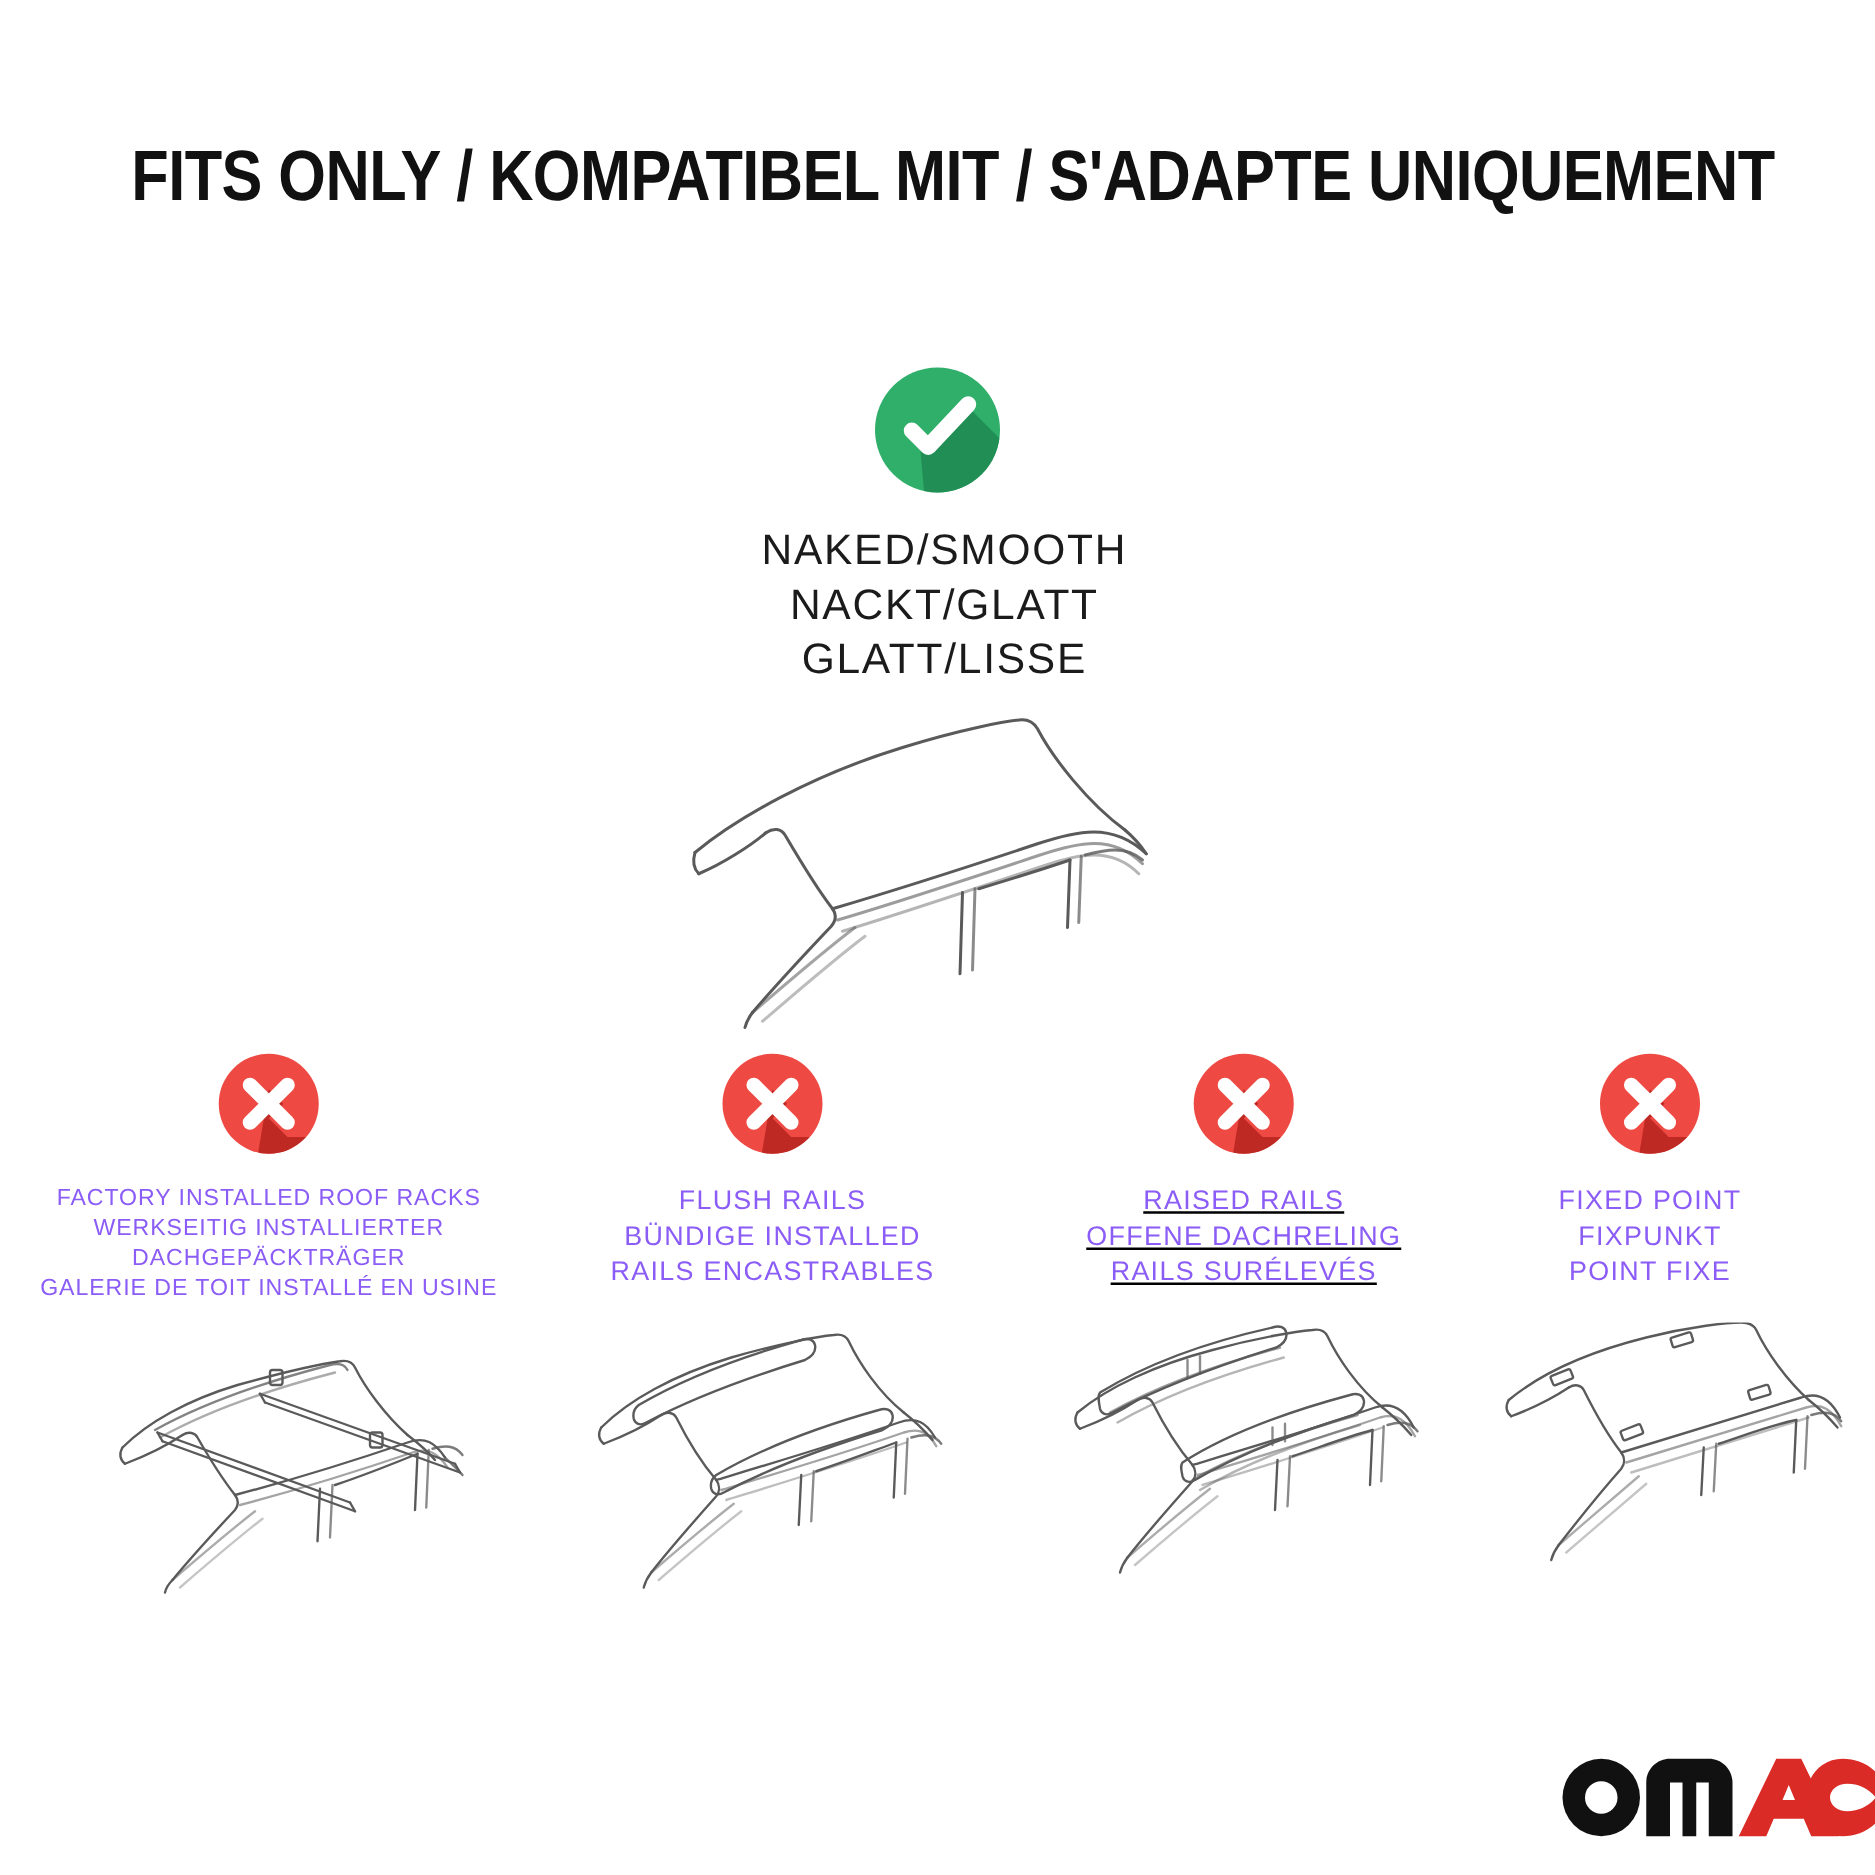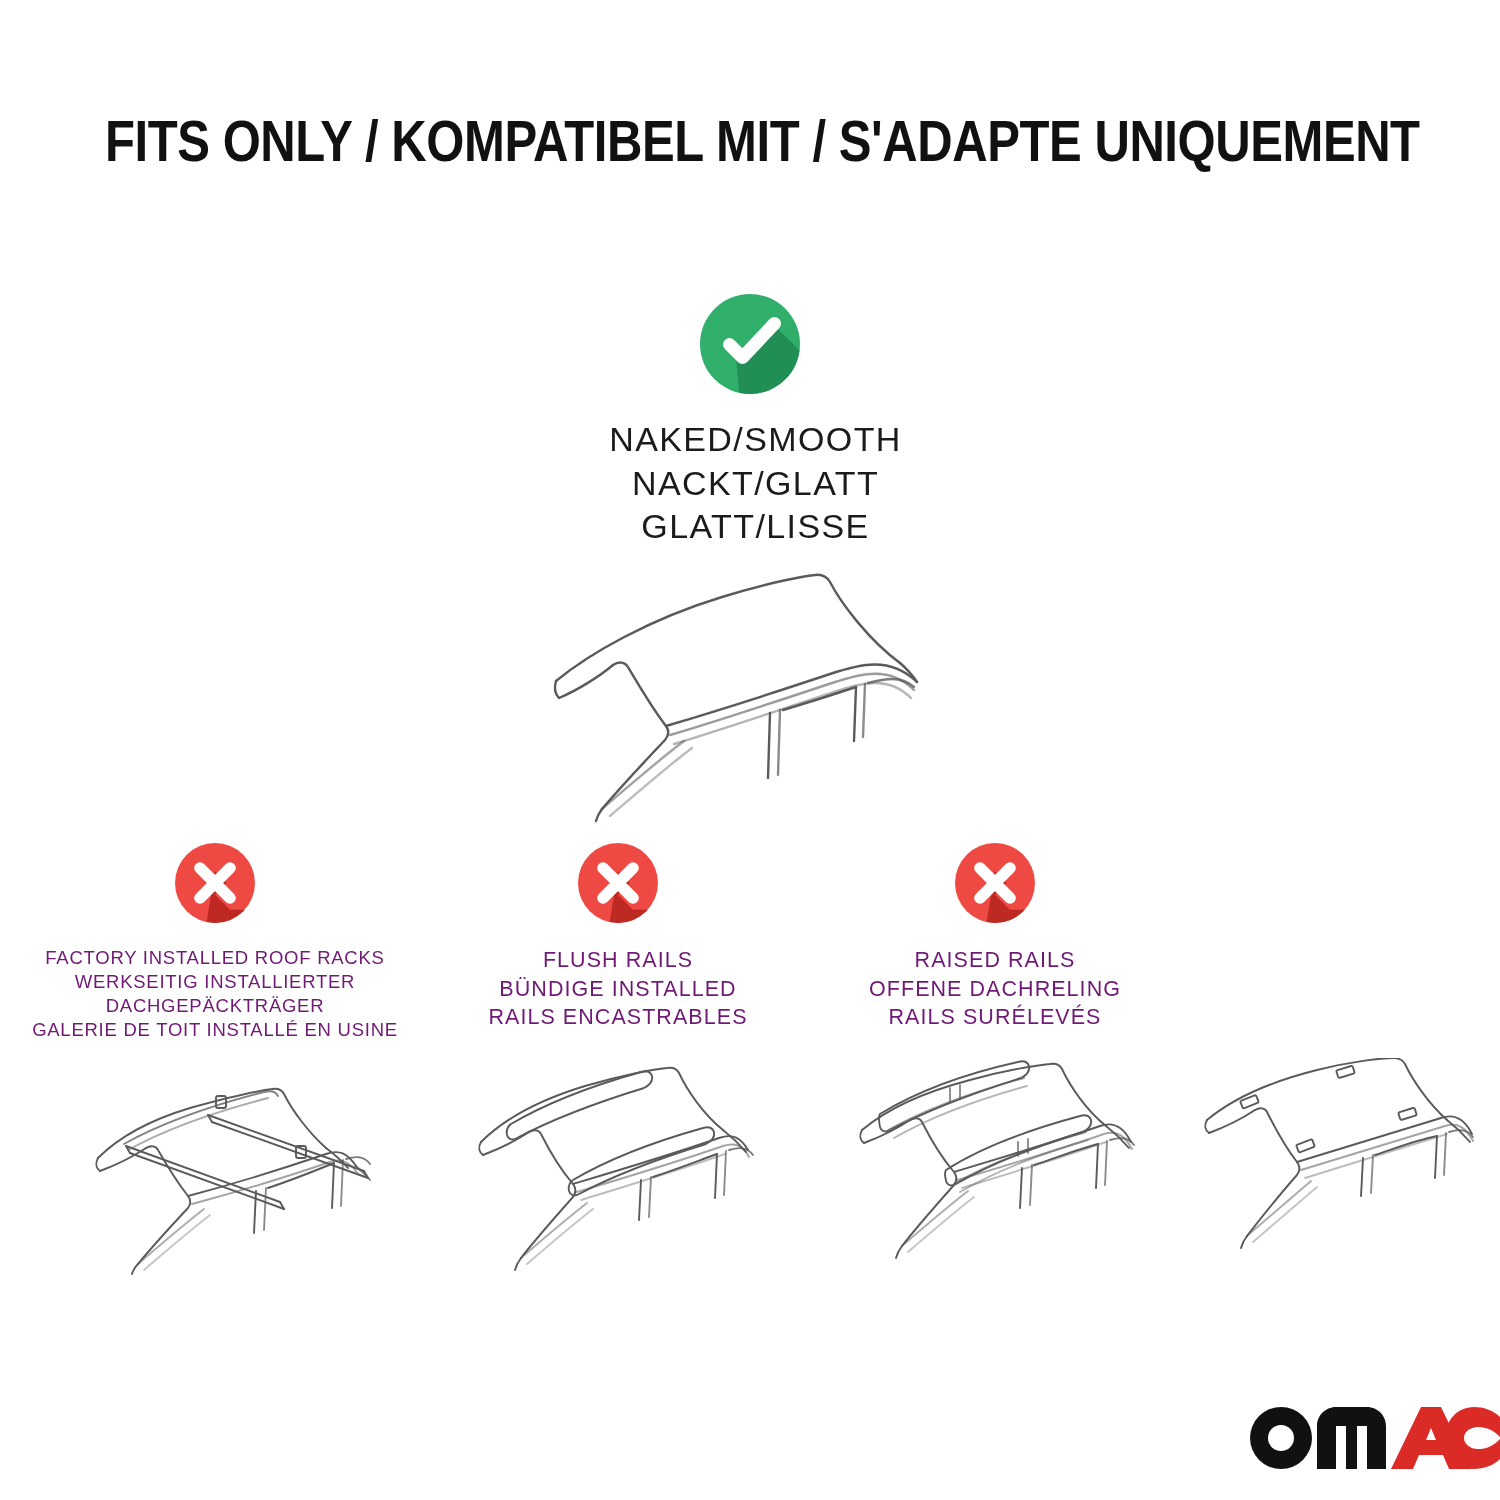--- a/index.html
+++ b/index.html
@@ -46,30 +46,30 @@
 
   
   .cols{position:absolute;left:0;top:838px;width:1500px;height:260px;}
   .col{position:absolute;top:0;text-align:center;}
   .col .cbadge{height:96px;}
   .ccap{
     margin-top:12px;
     font-size:21.5px;
     font-weight:400;
     letter-spacing:1.05px;
-    color:#701a75;
+    color:#8b5cf6;
     line-height:1.33;
   }
   .ccap div{white-space:nowrap;}
   .ccap.small{font-size:18.5px;letter-spacing:0.75px;line-height:1.3;}
 
   
   #col0{left:15px;width:400px;}
   #col1{left:438px;width:360px;}
-  #col2{left:815px;width:360px;}
+  #col2{left:815px;width:360px;text-decoration:underline;}
   #col3{left:1175px;width:290px;}
 
   
   .artrow{position:absolute;left:0;top:1058px;width:1500px;height:240px;}
   .art{position:absolute;top:0;}
   #art0{left:40px;}
   #art1{left:445px;}
   #art2{left:832px;}
   #art3{left:1185px;}
 
@@ -211,20 +211,41 @@
           <path d="M36 36 L72 72 M72 36 L36 72" fill="none" stroke="#ffffff" stroke-width="14" stroke-linecap="round"></path>
         </svg>
       </div>
       <div class="ccap">
         <div>RAISED RAILS</div>
         <div>OFFENE DACHRELING</div>
         <div>RAILS SURÉLEVÉS</div>
       </div>
     </div>
 
+    <div class="col" id="col3">
+      <div class="cbadge">
+        <svg width="90" height="90" viewBox="0 0 108 108">
+          <defs>
+              <clipPath id="clipRed3">
+                <circle cx="54" cy="54" r="48"></circle>
+              </clipPath>
+            </defs>
+          <circle cx="54" cy="54" r="48" fill="#EE4A43"></circle>
+          <g clip-path="url(#clipRed3)">
+            <path d="M54 40 L68 54 L54 68 L72 86 L110 86 L110 124 L40 124 Z" fill="#B3211C" opacity="0.8"></path>
+          </g>
+          <path d="M36 36 L72 72 M72 36 L36 72" fill="none" stroke="#ffffff" stroke-width="14" stroke-linecap="round"></path>
+        </svg>
+      </div>
+      <div class="ccap">
+        <div>FIXED POINT</div>
+        <div>FIXPUNKT</div>
+        <div>POINT FIXE</div>
+      </div>
+    </div>
   </div>
 
   <div class="artrow">
 
     <div class="art" id="art0">
       <svg width="400" height="230" viewBox="0 0 400 230">
         <g fill="none" stroke="#5a5a5a" stroke-width="1.9" stroke-linecap="round" stroke-linejoin="round">
 
           <path d="M58 100 C78 80 110 62 150 50 C186 40 218 33 232 31 C238 30 242 32 244 36
                    C252 52 268 74 286 90"></path>

